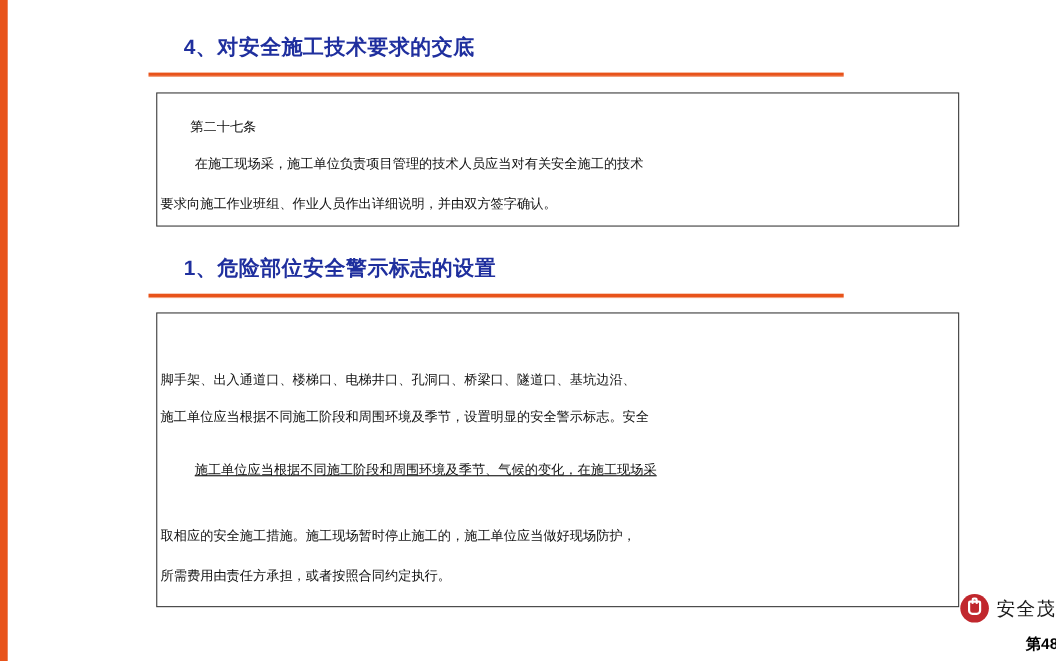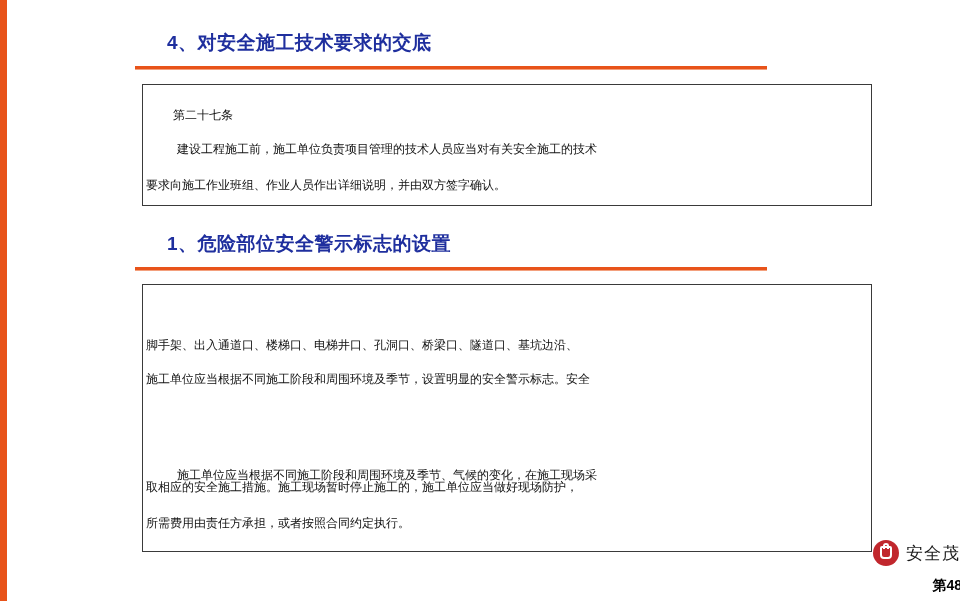--- a/index.html
+++ b/index.html
@@ -141,33 +141,33 @@
   <div class="left-bar"></div>
 
   <div class="content">
 
     <div class="section-heading" style="left:137px; top:30px;">4、对安全施工技术要求的交底</div>
     <div class="rule" style="left:105px; top:66px; width:632px;"></div>
 
     <div class="box" style="left:112px; top:84px; width:730px; height:122px;">
     </div>
     <div class="para" style="left:143px; top:98px;">第二十七条</div>
-    <div class="para" style="left:147px; top:132px;">建设工程施工前，施工单位负责项目管理的技术人员应当对有关安全施工的技术</div>
+    <div class="para" style="left:147px; top:132px;">在施工现场采，施工单位负责项目管理的技术人员应当对有关安全施工的技术</div>
     <div class="para" style="left:116px; top:168px;">要求向施工作业班组、作业人员作出详细说明，并由双方签字确认。</div>
 
     <div class="section-heading" style="left:137px; top:231px;">1、危险部位安全警示标志的设置</div>
     <div class="rule" style="left:105px; top:267px; width:632px;"></div>
 
     <div class="box" style="left:112px; top:284px; width:730px; height:268px;">
     </div>
 
     <div class="para" style="left:116px; top:328px;">脚手架、出入通道口、楼梯口、电梯井口、孔洞口、桥梁口、隧道口、基坑边沿、</div>
     <div class="para" style="left:116px; top:362px;">施工单位应当根据不同施工阶段和周围环境及季节，设置明显的安全警示标志。安全</div>
 
-    <div class="para" style="left:147px; top:458px;">施工单位应当根据不同施工阶段和周围环境及季节、气候的变化，在施工现场采</div>
+    <div class="para" style="left:147px; top:410px;text-decoration:underline;">施工单位应当根据不同施工阶段和周围环境及季节、气候的变化，在施工现场采</div>
     <div class="para" style="left:116px; top:470px;">取相应的安全施工措施。施工现场暂时停止施工的，施工单位应当做好现场防护，</div>
     <div class="para" style="left:116px; top:506px;">所需费用由责任方承担，或者按照合同约定执行。</div>
 
     <div class="logo">
       <div class="logo-mark"></div>
       <div class="logo-text">安全茂</div>
     </div>
 
     <div class="page-number">第48页</div>
 

